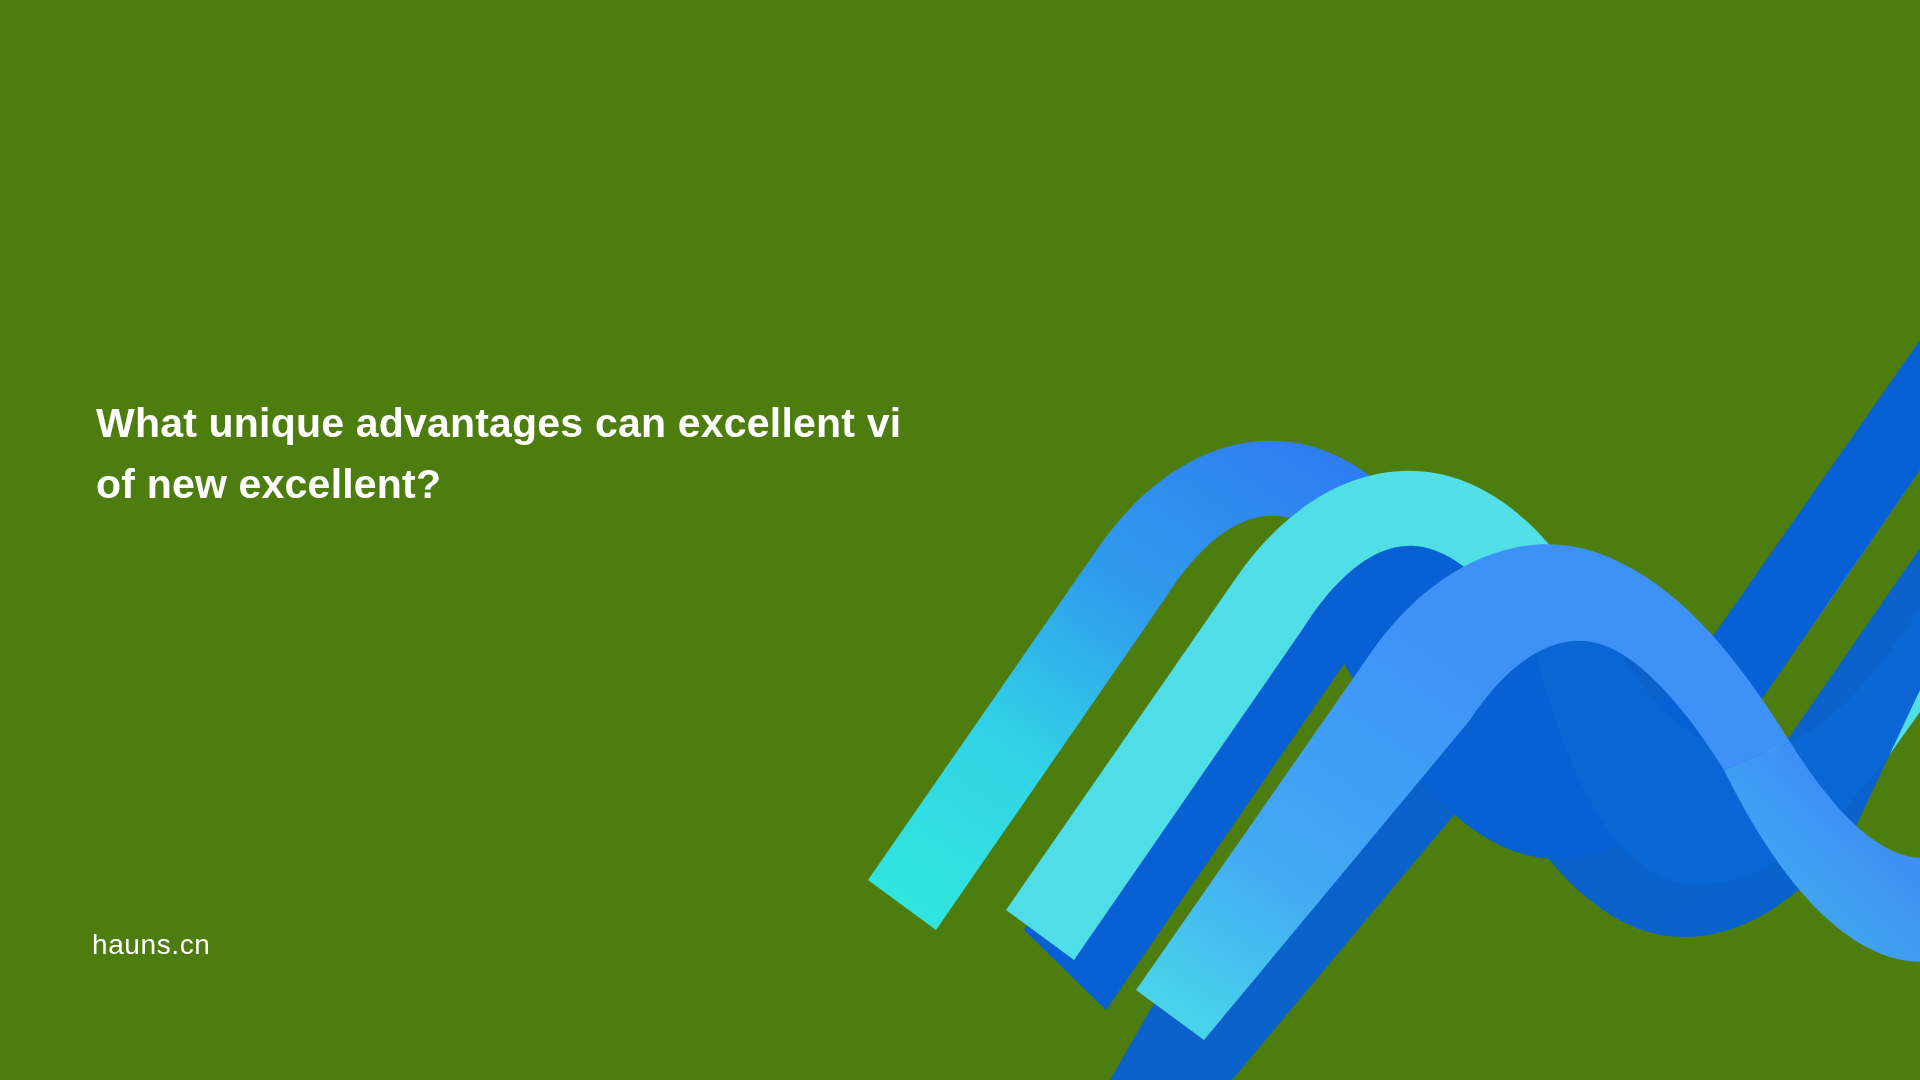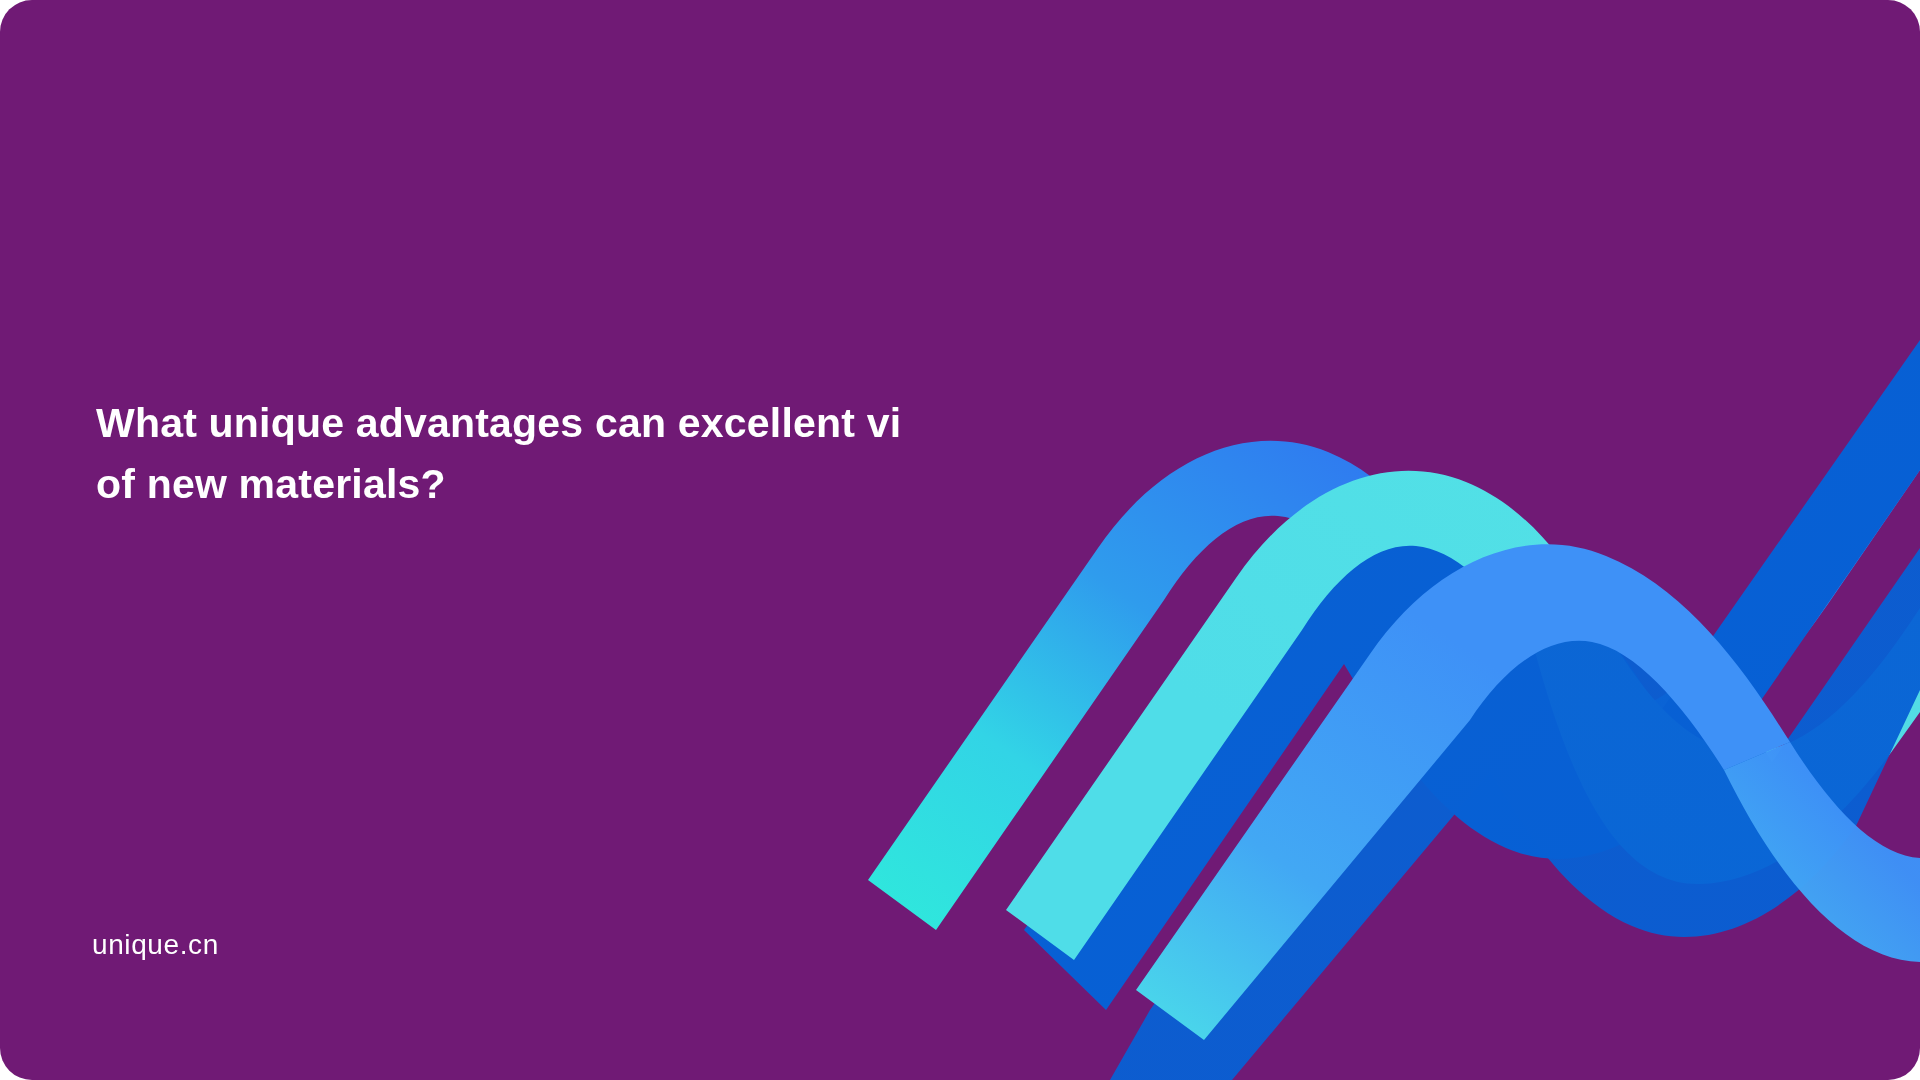--- a/index.html
+++ b/index.html
@@ -54,21 +54,21 @@
     font-size:28px;
     font-weight:400;
     letter-spacing:0.6px;
     line-height:36px;
     white-space:nowrap;
   }
 </style>
 </head>
 <body>
 
-<div id="slide" style="background: #701a75; border-radius: 32px;">
+<div id="slide" style="background: #4d7c0f;">
 
   <div id="ribbon-graphic">
     <svg viewBox="0 0 1920 1080" xmlns="http://www.w3.org/2000/svg">
       <defs>
 
         <linearGradient id="gA" x1="0.05" y1="1" x2="0.85" y2="0.05">
           <stop offset="0%" stop-color="#2fe8dc"></stop>
           <stop offset="32%" stop-color="#32d4e6"></stop>
           <stop offset="62%" stop-color="#2f9ced"></stop>
           <stop offset="100%" stop-color="#2f7bf0"></stop>
@@ -208,20 +208,20 @@
                  L 1898,354
                  L 1920,330
                  L 1920,420
                  Z" fill="none"></path>
       </g>
     </svg>
   </div>
 
   <div id="headline">
     <span class="line">What unique advantages can excellent vi</span>
-    <span class="line">of new materials?</span>
+    <span class="line">of new excellent?</span>
   </div>
 
   <div id="footer-brand">
-    <span class="brand-text">unique.cn</span>
+    <span class="brand-text">hauns.cn</span>
   </div>
 
 </div>
 
 </body></html>

